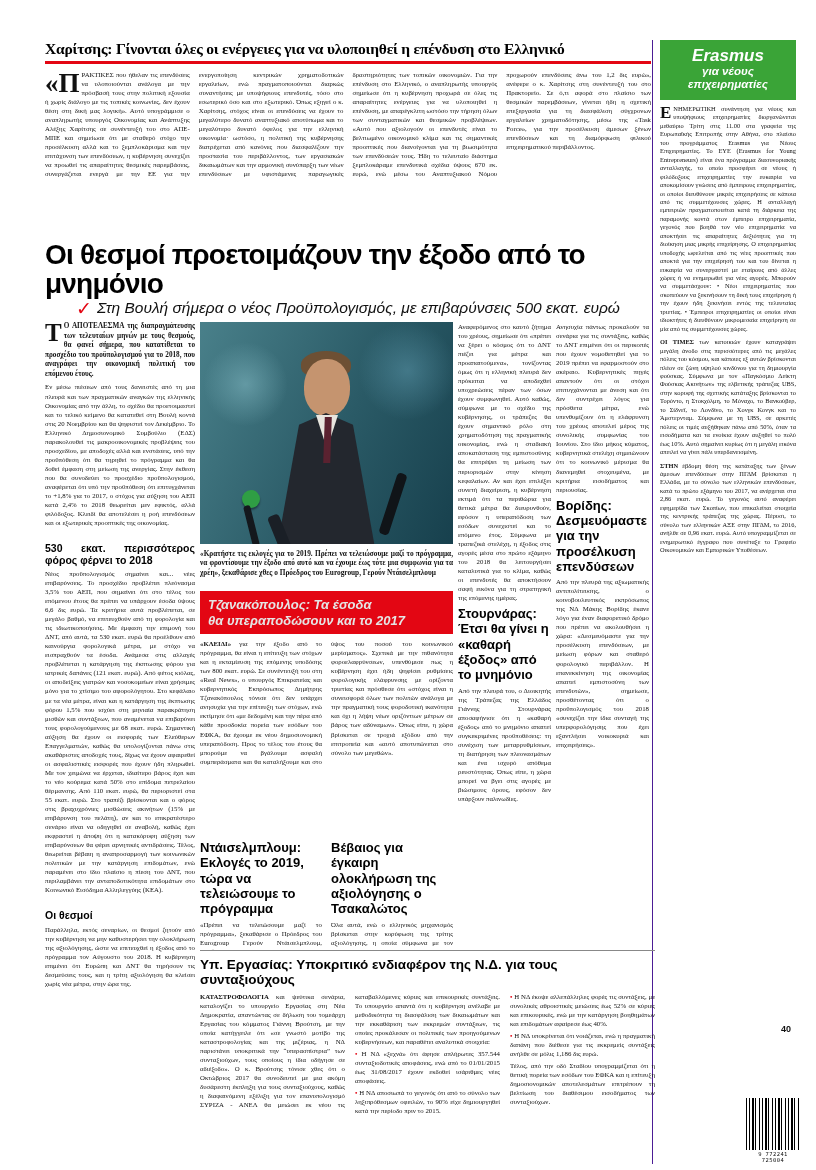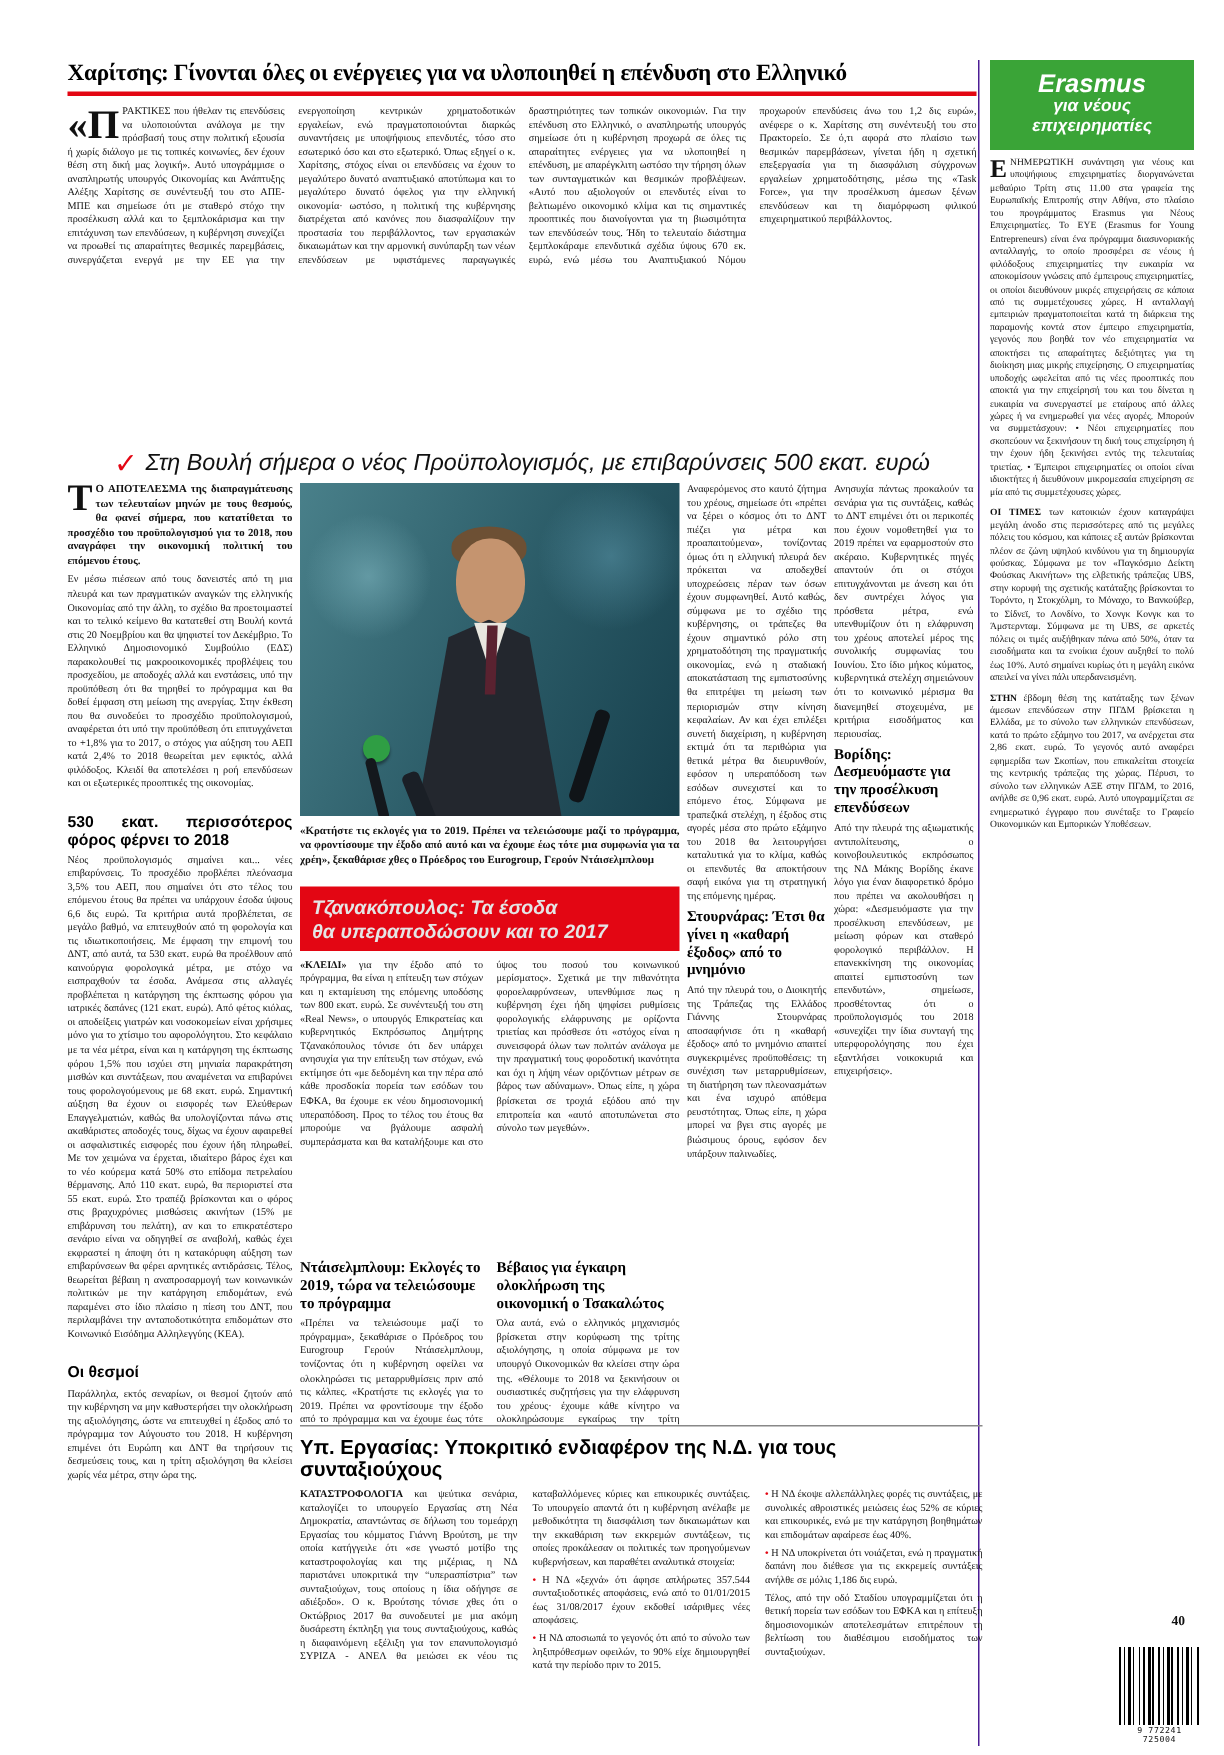--- a/index.html
+++ b/index.html
@@ -51,37 +51,37 @@
   .ph-mic-rod2 { position:absolute; left:74px; top:192px; width:12px; height:40px; background:#1a1f26; transform:rotate(-22deg); border-radius:4px; }
   .caption { position:absolute; left:200px; top:549px; width:253px; font-size:7.3px; font-weight:700; line-height:1.28; text-align:justify; margin:0; }
 
   
   .tzanak { position:absolute; left:200px; top:591px; width:253px; }
   .tz-head { background:var(--red); color:#e5e5e5; font-family:"Liberation Sans",sans-serif; font-style:italic; font-weight:700; font-size:13px; line-height:1.2; padding:6px 8px; }
   .tz-body { margin-top:5px; column-count:2; column-gap:9px; font-size:6.8px; line-height:1.33; text-align:justify; height:182px; overflow:hidden; }
 
   .sub-col { position:absolute; top:840px; width:122px; height:110px; overflow:hidden; font-size:6.8px; line-height:1.33; text-align:justify; }
   .sub-a { left:200px; } .sub-b { left:331px; }
-  .sub-col h5, .rcol h5 { font-family:Liberation Serif, serif; font-size:10px; line-height:1.18; margin:0 0 3px; font-weight:700; color:#000; text-align:left; }
+  .sub-col h5, .rcol h5 { font-family:Liberation Sans, sans-serif; font-size:13px; line-height:1.18; margin:0 0 3px; font-weight:700; color:#000; text-align:left; }
   .sub-col p { margin:0; }
 
   .rcol { position:absolute; top:322px; width:93px; height:633px; overflow:hidden; font-size:6.8px; line-height:1.33; text-align:justify; }
   .rcol1 { left:458px; } .rcol2 { left:556px; }
   .rcol p { margin:0 0 4px; }
   .rcol h5 { margin:4px 0 3px; }
 
   
   .bottom-article { position:absolute; left:200px; top:950px; width:455px; border-top:1px solid #888; padding-top:6px; }
   .bottom-article h2 { margin:0 0 5px; font-family:"Liberation Sans",sans-serif; font-size:13.5px; font-weight:700; color:#000000; }
   .bottom-cols { column-count:3; column-gap:10px; font-size:6.8px; line-height:1.33; text-align:justify; height:186px; overflow:hidden; }
   .bottom-cols p { margin:0 0 3px; }
   .bullet::before { content:"• "; color:var(--red); font-weight:700; }
 
   
-  .pagenum { position:absolute; left:781px; top:1075px; font-family:Liberation Serif, serif; font-size:9px; font-weight:700; }
+  .pagenum { position:absolute; left:781px; top:1024px; font-family:Liberation Sans, sans-serif; font-size:9px; font-weight:700; }
   .barcode { position:absolute; left:746px; top:1098px; width:54px; text-align:center; background:#fff; }
   .bars { height:52px; background:repeating-linear-gradient(90deg,#000 0 1px,#fff 1px 3px,#000 3px 4px,#fff 4px 6px,#000 6px 8px,#fff 8px 9px,#000 9px 10px,#fff 10px 13px); }
   .bc-num { font-family:"DejaVu Sans Mono",monospace; font-size:5.5px; letter-spacing:0.4px; margin-top:1px; }
 </style>
 </head>
 <body>
 
 <div class="page">
 
   <section class="top-article">
@@ -102,20 +102,21 @@
       <span class="dropcap-s">Ε</span><span>ΝΗΜΕΡΩΤΙΚΗ συνάντηση για νέους και υποψήφιους επιχειρηματίες διοργανώνεται μεθαύριο Τρίτη στις 11.00 στα γραφεία της Ευρωπαϊκής Επιτροπής στην Αθήνα, στο πλαίσιο του προγράμματος Erasmus για Νέους Επιχειρηματίες. Το ΕΥΕ (Erasmus for Young Entrepreneurs) είναι ένα πρόγραμμα διασυνοριακής ανταλλαγής, το οποίο προσφέρει σε νέους ή φιλόδοξους επιχειρηματίες την ευκαιρία να αποκομίσουν γνώσεις από έμπειρους επιχειρηματίες, οι οποίοι διευθύνουν μικρές επιχειρήσεις σε κάποια από τις συμμετέχουσες χώρες. Η ανταλλαγή εμπειριών πραγματοποιείται κατά τη διάρκεια της παραμονής κοντά στον έμπειρο επιχειρηματία, γεγονός που βοηθά τον νέο επιχειρηματία να αποκτήσει τις απαραίτητες δεξιότητες για τη διοίκηση μιας μικρής επιχείρησης. Ο επιχειρηματίας υποδοχής ωφελείται από τις νέες προοπτικές που αποκτά για την επιχείρησή του και του δίνεται η ευκαιρία να συνεργαστεί με εταίρους από άλλες χώρες ή να ενημερωθεί για νέες αγορές. Μπορούν να συμμετάσχουν: • Νέοι επιχειρηματίες που σκοπεύουν να ξεκινήσουν τη δική τους επιχείρηση ή την έχουν ήδη ξεκινήσει εντός της τελευταίας τριετίας. • Έμπειροι επιχειρηματίες οι οποίοι είναι ιδιοκτήτες ή διευθύνουν μικρομεσαία επιχείρηση σε μία από τις συμμετέχουσες χώρες.</span>
     </div>
     <div class="sb-text">
       <b>ΟΙ ΤΙΜΕΣ</b> <span>των κατοικιών έχουν καταγράψει μεγάλη άνοδο στις περισσότερες από τις μεγάλες πόλεις του κόσμου, και κάποιες εξ αυτών βρίσκονται πλέον σε ζώνη υψηλού κινδύνου για τη δημιουργία φούσκας. Σύμφωνα με τον «Παγκόσμιο Δείκτη Φούσκας Ακινήτων» της ελβετικής τράπεζας UBS, στην κορυφή της σχετικής κατάταξης βρίσκονται το Τορόντο, η Στοκχόλμη, το Μόναχο, το Βανκούβερ, το Σίδνεϊ, το Λονδίνο, το Χονγκ Κονγκ και το Άμστερνταμ. Σύμφωνα με τη UBS, σε αρκετές πόλεις οι τιμές αυξήθηκαν πάνω από 50%, όταν τα εισοδήματα και τα ενοίκια έχουν αυξηθεί το πολύ έως 10%. Αυτό σημαίνει κυρίως ότι η μεγάλη εικόνα απειλεί να γίνει πάλι υπερδανεισμένη.</span>
     </div>
     <div class="sb-text">
       <b>ΣΤΗΝ</b> <span>έβδομη θέση της κατάταξης των ξένων άμεσων επενδύσεων στην ΠΓΔΜ βρίσκεται η Ελλάδα, με το σύνολο των ελληνικών επενδύσεων, κατά το πρώτο εξάμηνο του 2017, να ανέρχεται στα 2,86 εκατ. ευρώ. Το γεγονός αυτό αναφέρει εφημερίδα των Σκοπίων, που επικαλείται στοιχεία της κεντρικής τράπεζας της χώρας. Πέρυσι, το σύνολο των ελληνικών ΑΞΕ στην ΠΓΔΜ, το 2016, ανήλθε σε 0,96 εκατ. ευρώ. Αυτό υπογραμμίζεται σε ενημερωτικό έγγραφο που συνέταξε το Γραφείο Οικονομικών και Εμπορικών Υποθέσεων.</span>
     </div>
   </aside>
 
+  <h2 class="main-headline">Οι θεσμοί προετοιμάζουν την έξοδο από το μνημόνιο</h2>
   <div class="subtitle">
     <span class="check">✓</span><span>Στη Βουλή σήμερα ο νέος Προϋπολογισμός, με επιβαρύνσεις 500 εκατ. ευρώ</span>
   </div>
 
   <div class="left-col">
     <p class="lead">
       <span class="dropcap-m">Τ</span><span>Ο ΑΠΟΤΕΛΕΣΜΑ της διαπραγμάτευσης των τελευταίων μηνών με τους θεσμούς, θα φανεί σήμερα, που κατατίθεται το προσχέδιο του προϋπολογισμού για το 2018, που αναγράφει την οικονομική πολιτική του επόμενου έτους.</span>
     </p>
     <p>Εν μέσω πιέσεων από τους δανειστές από τη μια πλευρά και των πραγματικών αναγκών της ελληνικής Οικονομίας από την άλλη, το σχέδιο θα προετοιμαστεί και το τελικό κείμενο θα κατατεθεί στη Βουλή κοντά στις 20 Νοεμβρίου και θα ψηφιστεί τον Δεκέμβριο. Το Ελληνικό Δημοσιονομικό Συμβούλιο (ΕΔΣ) παρακολουθεί τις μακροοικονομικές προβλέψεις του προσχεδίου, με αποδοχές αλλά και ενστάσεις, υπό την προϋπόθεση ότι θα τηρηθεί το πρόγραμμα και θα δοθεί έμφαση στη μείωση της ανεργίας. Στην έκθεση που θα συνοδεύει το προσχέδιο προϋπολογισμού, αναφέρεται ότι υπό την προϋπόθεση ότι επιτυγχάνεται το +1,8% για το 2017, ο στόχος για αύξηση του ΑΕΠ κατά 2,4% το 2018 θεωρείται μεν εφικτός, αλλά φιλόδοξος. Κλειδί θα αποτελέσει η ροή επενδύσεων και οι εξωτερικές προοπτικές της οικονομίας.</p>
     <h4 class="subhead">530 εκατ. περισσότερος φόρος φέρνει το 2018</h4>
@@ -144,21 +145,21 @@
     <div class="tz-body">
       <b>«ΚΛΕΙΔΙ»</b> <span>για την έξοδο από το πρόγραμμα, θα είναι η επίτευξη των στόχων και η εκταμίευση της επόμενης υποδόσης των 800 εκατ. ευρώ. Σε συνέντευξή του στη «Real News», ο υπουργός Επικρατείας και κυβερνητικός Εκπρόσωπος Δημήτρης Τζανακόπουλος τόνισε ότι δεν υπάρχει ανησυχία για την επίτευξη των στόχων, ενώ εκτίμησε ότι «με δεδομένη και την πέρα από κάθε προσδοκία πορεία των εσόδων του ΕΦΚΑ, θα έχουμε εκ νέου δημοσιονομική υπεραπόδοση. Προς το τέλος του έτους θα μπορούμε να βγάλουμε ασφαλή συμπεράσματα και θα καταλήξουμε και στο ύψος του ποσού του κοινωνικού μερίσματος». Σχετικά με την πιθανότητα φοροελαφρύνσεων, υπενθύμισε πως η κυβέρνηση έχει ήδη ψηφίσει ρυθμίσεις φορολογικής ελάφρυνσης με ορίζοντα τριετίας και πρόσθεσε ότι «στόχος είναι η συνεισφορά όλων των πολιτών ανάλογα με την πραγματική τους φοροδοτική ικανότητα και όχι η λήψη νέων οριζόντιων μέτρων σε βάρος των αδύναμων». Όπως είπε, η χώρα βρίσκεται σε τροχιά εξόδου από την επιτροπεία και «αυτό αποτυπώνεται στο σύνολο των μεγεθών».</span>
     </div>
   </div>
 
   <div class="sub-col sub-a">
     <h5>Ντάισελμπλουμ: Εκλογές το 2019, τώρα να τελειώσουμε το πρόγραμμα</h5>
     <p>«Πρέπει να τελειώσουμε μαζί το πρόγραμμα», ξεκαθάρισε ο Πρόεδρος του Eurogroup Γερούν Ντάισελμπλουμ, τονίζοντας ότι η κυβέρνηση οφείλει να ολοκληρώσει τις μεταρρυθμίσεις πριν από τις κάλπες. «Κρατήστε τις εκλογές για το 2019. Πρέπει να φροντίσουμε την έξοδο από το πρόγραμμα και να έχουμε έως τότε μια συμφωνία για τα χρέη», είπε χαρακτηριστικά.</p>
   </div>
   <div class="sub-col sub-b">
-    <h5>Βέβαιος για έγκαιρη ολοκλήρωση της οικονομική ο Τσακαλώτος</h5>
+    <h5>Βέβαιος για έγκαιρη ολοκλήρωση της αξιολόγησης ο Τσακαλώτος</h5>
     <p>Όλα αυτά, ενώ ο ελληνικός μηχανισμός βρίσκεται στην κορύφωση της τρίτης αξιολόγησης, η οποία σύμφωνα με τον υπουργό Οικονομικών θα κλείσει στην ώρα της. «Θέλουμε το 2018 να ξεκινήσουν οι ουσιαστικές συζητήσεις για την ελάφρυνση του χρέους· έχουμε κάθε κίνητρο να ολοκληρώσουμε εγκαίρως την τρίτη αξιολόγηση», δήλωσε ο υπουργός στη «Νέα Σελίδα».</p>
   </div>
 
   <div class="rcol rcol1">
     <p>Αναφερόμενος στο καυτό ζήτημα του χρέους, σημείωσε ότι «πρέπει να ξέρει ο κόσμος ότι το ΔΝΤ πιέζει για μέτρα και προαπαιτούμενα», τονίζοντας όμως ότι η ελληνική πλευρά δεν πρόκειται να αποδεχθεί υποχρεώσεις πέραν των όσων έχουν συμφωνηθεί. Αυτό καθώς, σύμφωνα με το σχέδιο της κυβέρνησης, οι τράπεζες θα έχουν σημαντικό ρόλο στη χρηματοδότηση της πραγματικής οικονομίας, ενώ η σταδιακή αποκατάσταση της εμπιστοσύνης θα επιτρέψει τη μείωση των περιορισμών στην κίνηση κεφαλαίων. Αν και έχει επιλέξει συνετή διαχείριση, η κυβέρνηση εκτιμά ότι τα περιθώρια για θετικά μέτρα θα διευρυνθούν, εφόσον η υπεραπόδοση των εσόδων συνεχιστεί και το επόμενο έτος. Σύμφωνα με τραπεζικά στελέχη, η έξοδος στις αγορές μέσα στο πρώτο εξάμηνο του 2018 θα λειτουργήσει καταλυτικά για το κλίμα, καθώς οι επενδυτές θα αποκτήσουν σαφή εικόνα για τη στρατηγική της επόμενης ημέρας.</p>
     <h5>Στουρνάρας: Έτσι θα γίνει η «καθαρή έξοδος» από το μνημόνιο</h5>
     <p>Από την πλευρά του, ο Διοικητής της Τράπεζας της Ελλάδος Γιάννης Στουρνάρας αποσαφήνισε ότι η «καθαρή έξοδος» από το μνημόνιο απαιτεί συγκεκριμένες προϋποθέσεις: τη συνέχιση των μεταρρυθμίσεων, τη διατήρηση των πλεονασμάτων και ένα ισχυρό απόθεμα ρευστότητας. Όπως είπε, η χώρα μπορεί να βγει στις αγορές με βιώσιμους όρους, εφόσον δεν υπάρξουν παλινωδίες.</p>
   </div>
   <div class="rcol rcol2">
     <p>Ανησυχία πάντως προκαλούν τα σενάρια για τις συντάξεις, καθώς το ΔΝΤ επιμένει ότι οι περικοπές που έχουν νομοθετηθεί για το 2019 πρέπει να εφαρμοστούν στο ακέραιο. Κυβερνητικές πηγές απαντούν ότι οι στόχοι επιτυγχάνονται με άνεση και ότι δεν συντρέχει λόγος για πρόσθετα μέτρα, ενώ υπενθυμίζουν ότι η ελάφρυνση του χρέους αποτελεί μέρος της συνολικής συμφωνίας του Ιουνίου. Στο ίδιο μήκος κύματος, κυβερνητικά στελέχη σημειώνουν ότι το κοινωνικό μέρισμα θα διανεμηθεί στοχευμένα, με κριτήρια εισοδήματος και περιουσίας.</p>

